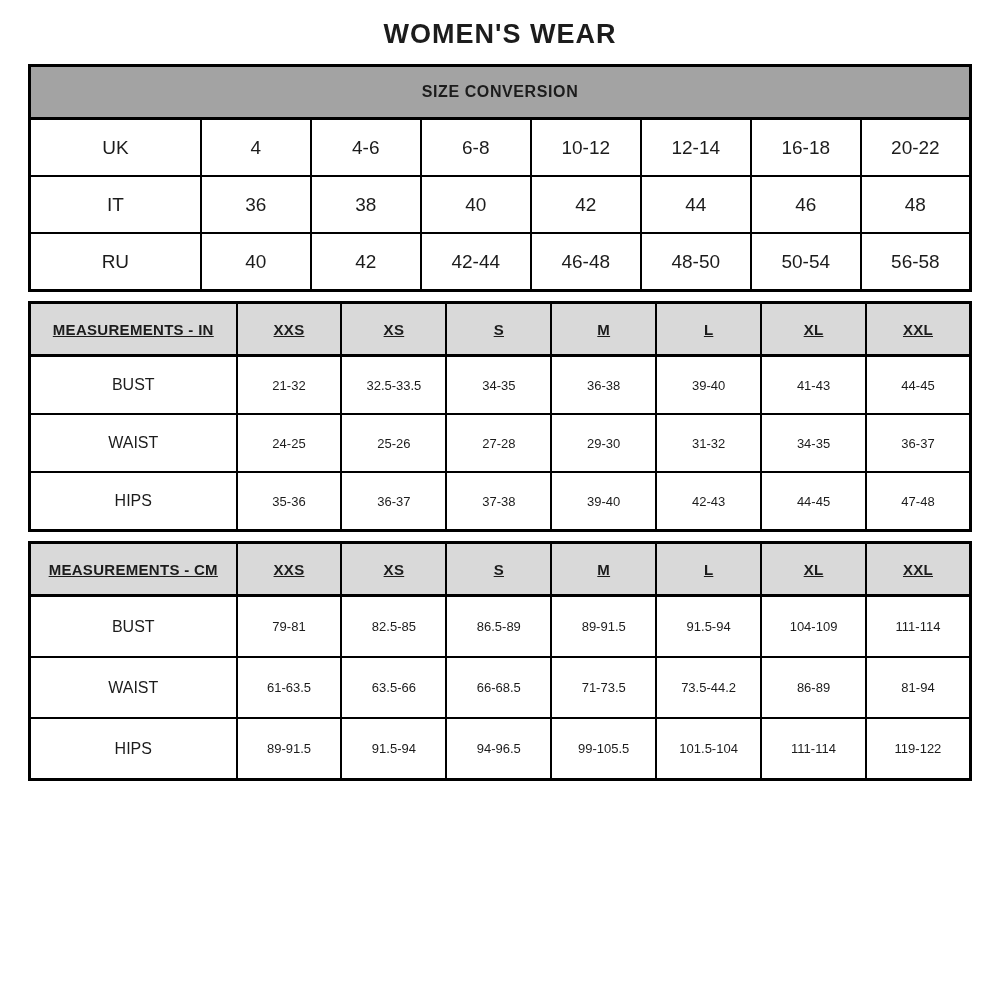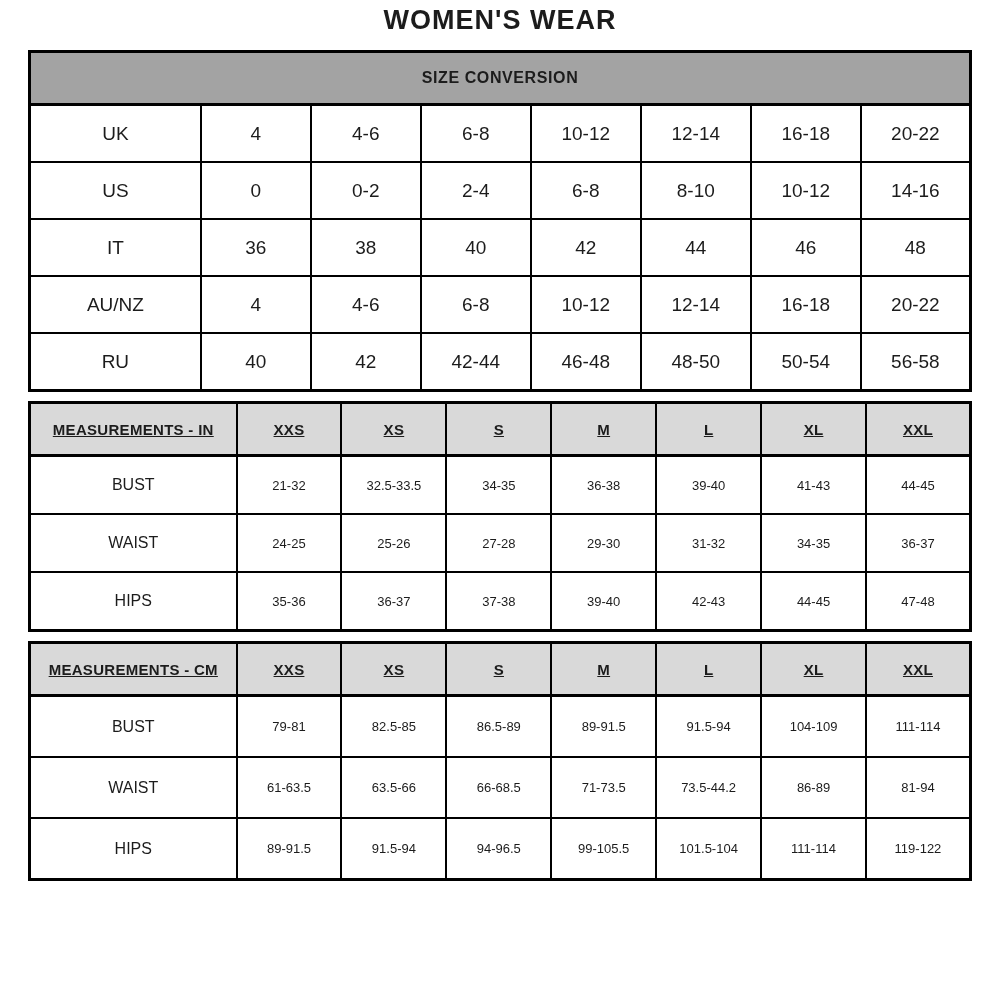--- a/index.html
+++ b/index.html
@@ -8,21 +8,21 @@
     background: #ffffff;
     width: 1000px;
     height: 1000px;
     font-family: "Liberation Sans", sans-serif;
     color: #1c1c1c;
   }
   .page {
     width: 1000px;
     height: 740px;
     box-sizing: border-box;
-    padding-top: 5px;
+    padding-top: 19px;
   }
   .title {
     text-align: center;
     font-size: 27px;
     font-weight: bold;
     letter-spacing: 1px;
     margin-bottom: 14px;
   }
   table.tbl {
     width: 944px;
@@ -103,48 +103,28 @@
           <td>UK</td>
           <td>4</td>
           <td>4-6</td>
           <td>6-8</td>
           <td>10-12</td>
           <td>12-14</td>
           <td>16-18</td>
           <td>20-22</td>
         </tr>
         <tr>
-          <td>US</td>
-          <td>0</td>
-          <td>0-2</td>
-          <td>2-4</td>
-          <td>6-8</td>
-          <td>8-10</td>
-          <td>10-12</td>
-          <td>14-16</td>
-        </tr>
-        <tr>
           <td>IT</td>
           <td>36</td>
           <td>38</td>
           <td>40</td>
           <td>42</td>
           <td>44</td>
           <td>46</td>
           <td>48</td>
-        </tr>
-        <tr>
-          <td>AU/NZ</td>
-          <td>4</td>
-          <td>4-6</td>
-          <td>6-8</td>
-          <td>10-12</td>
-          <td>12-14</td>
-          <td>16-18</td>
-          <td>20-22</td>
         </tr>
         <tr>
           <td>RU</td>
           <td>40</td>
           <td>42</td>
           <td>42-44</td>
           <td>46-48</td>
           <td>48-50</td>
           <td>50-54</td>
           <td>56-58</td>

